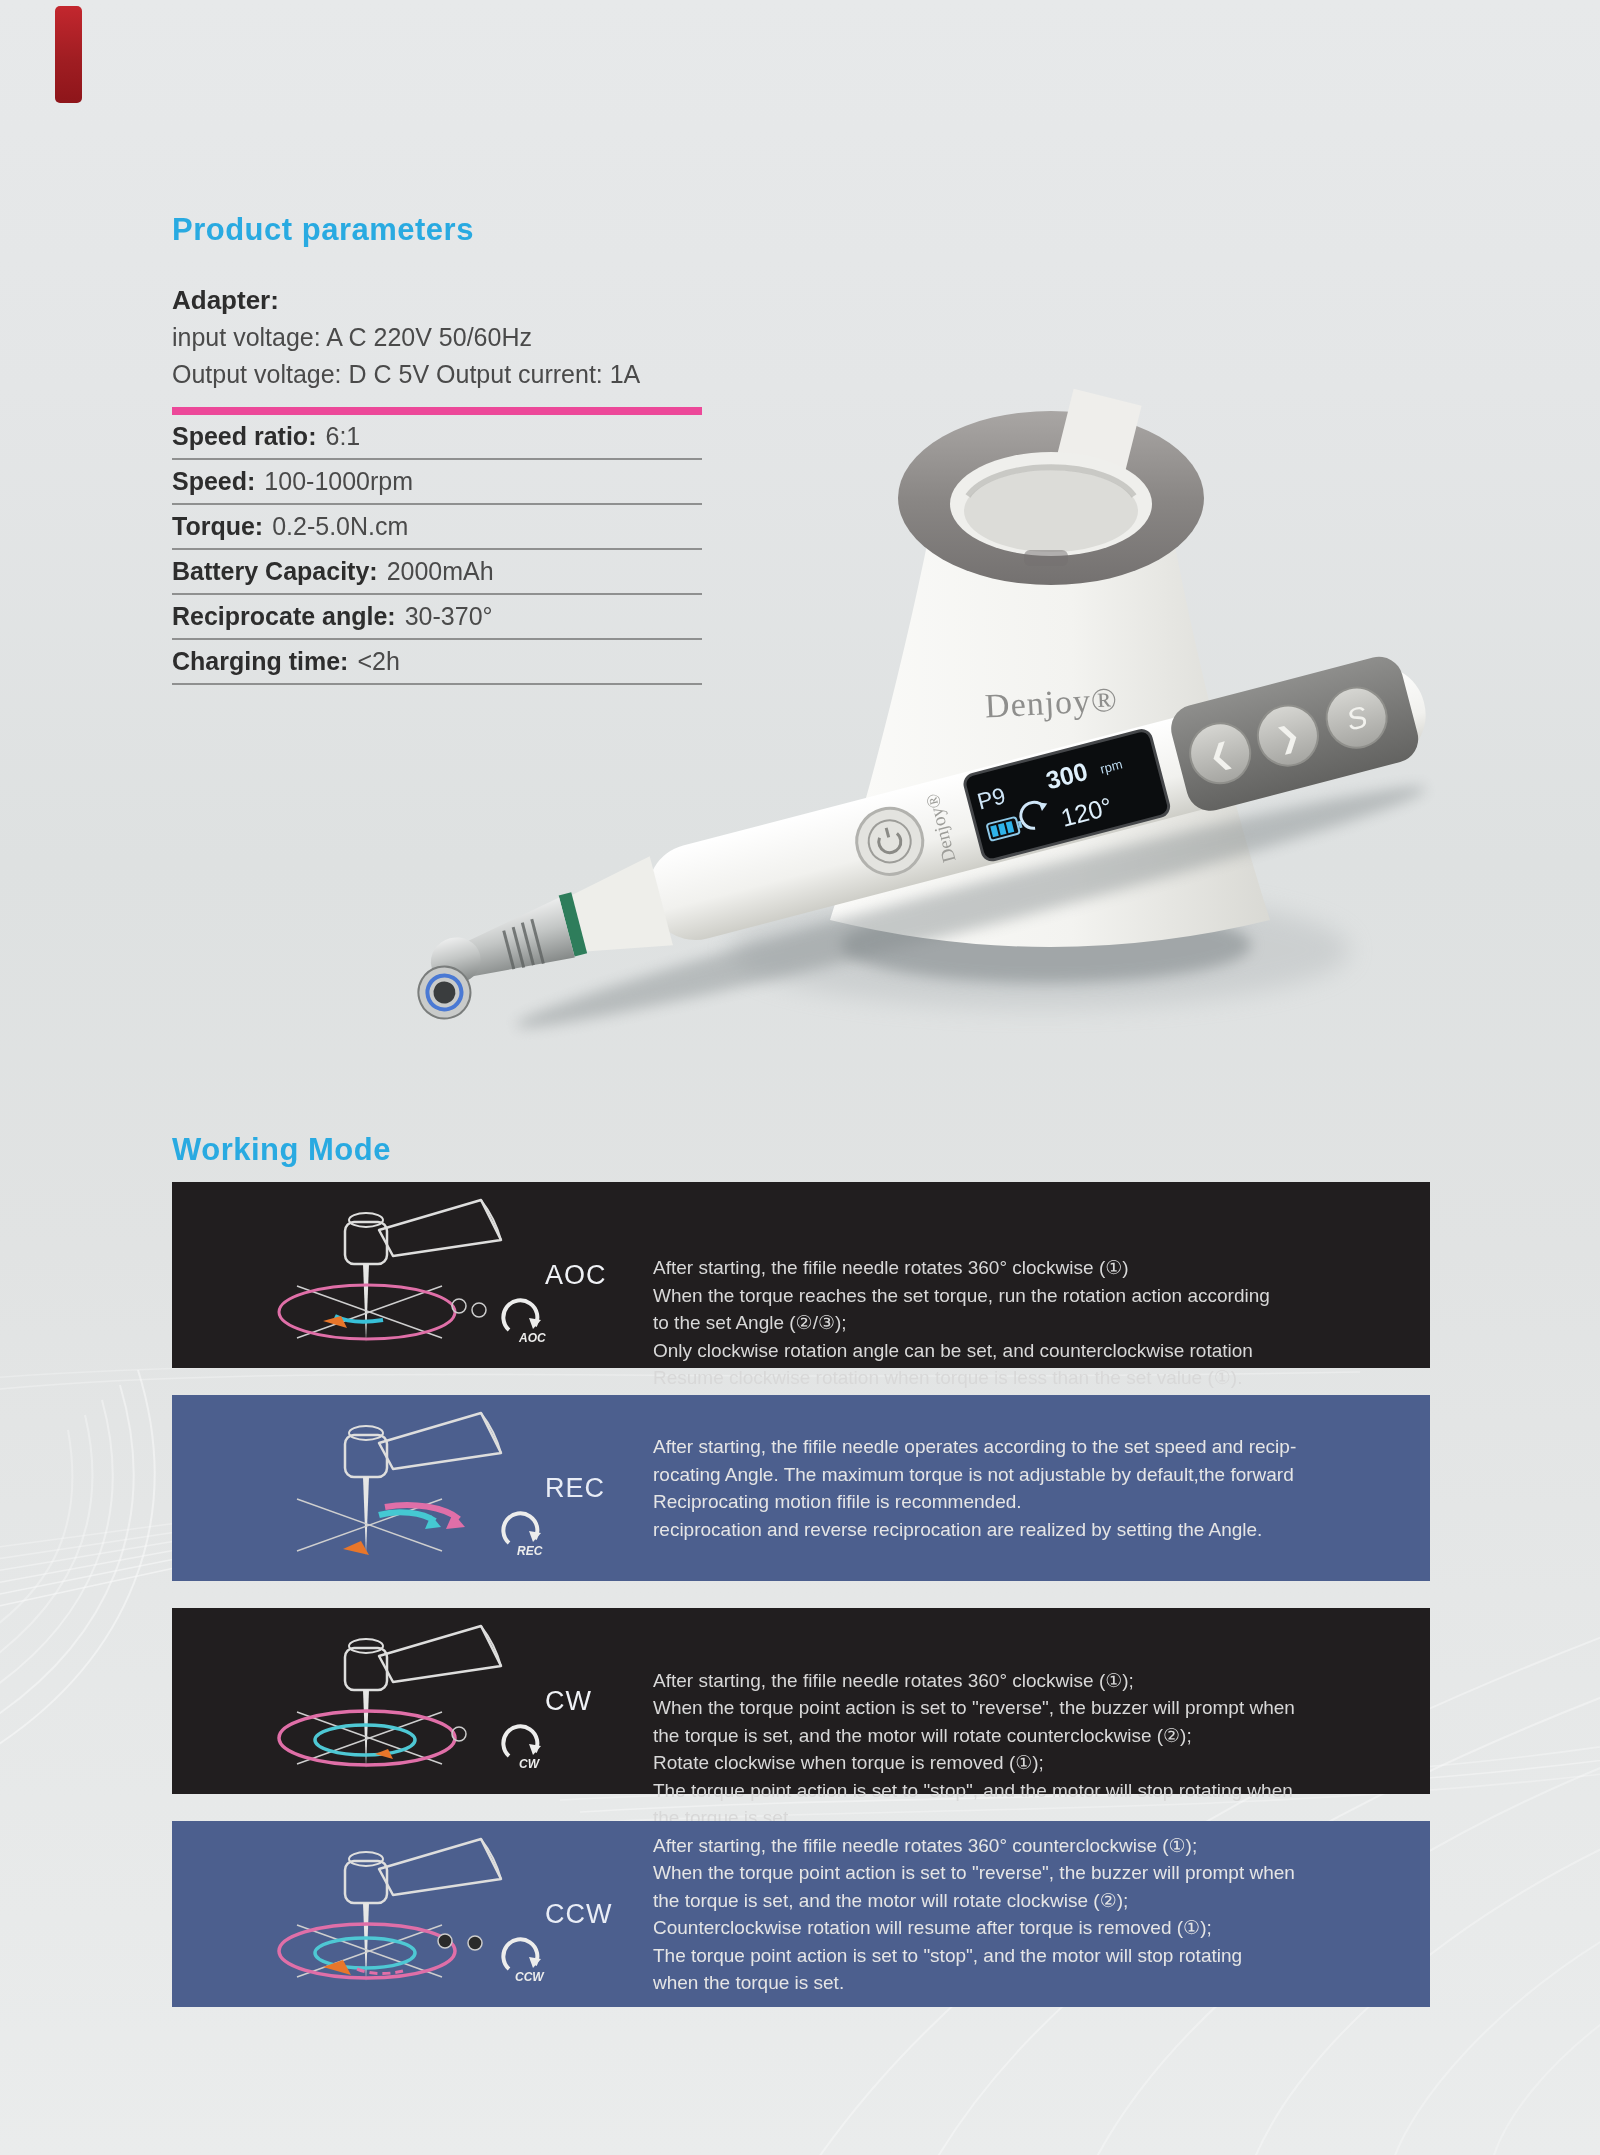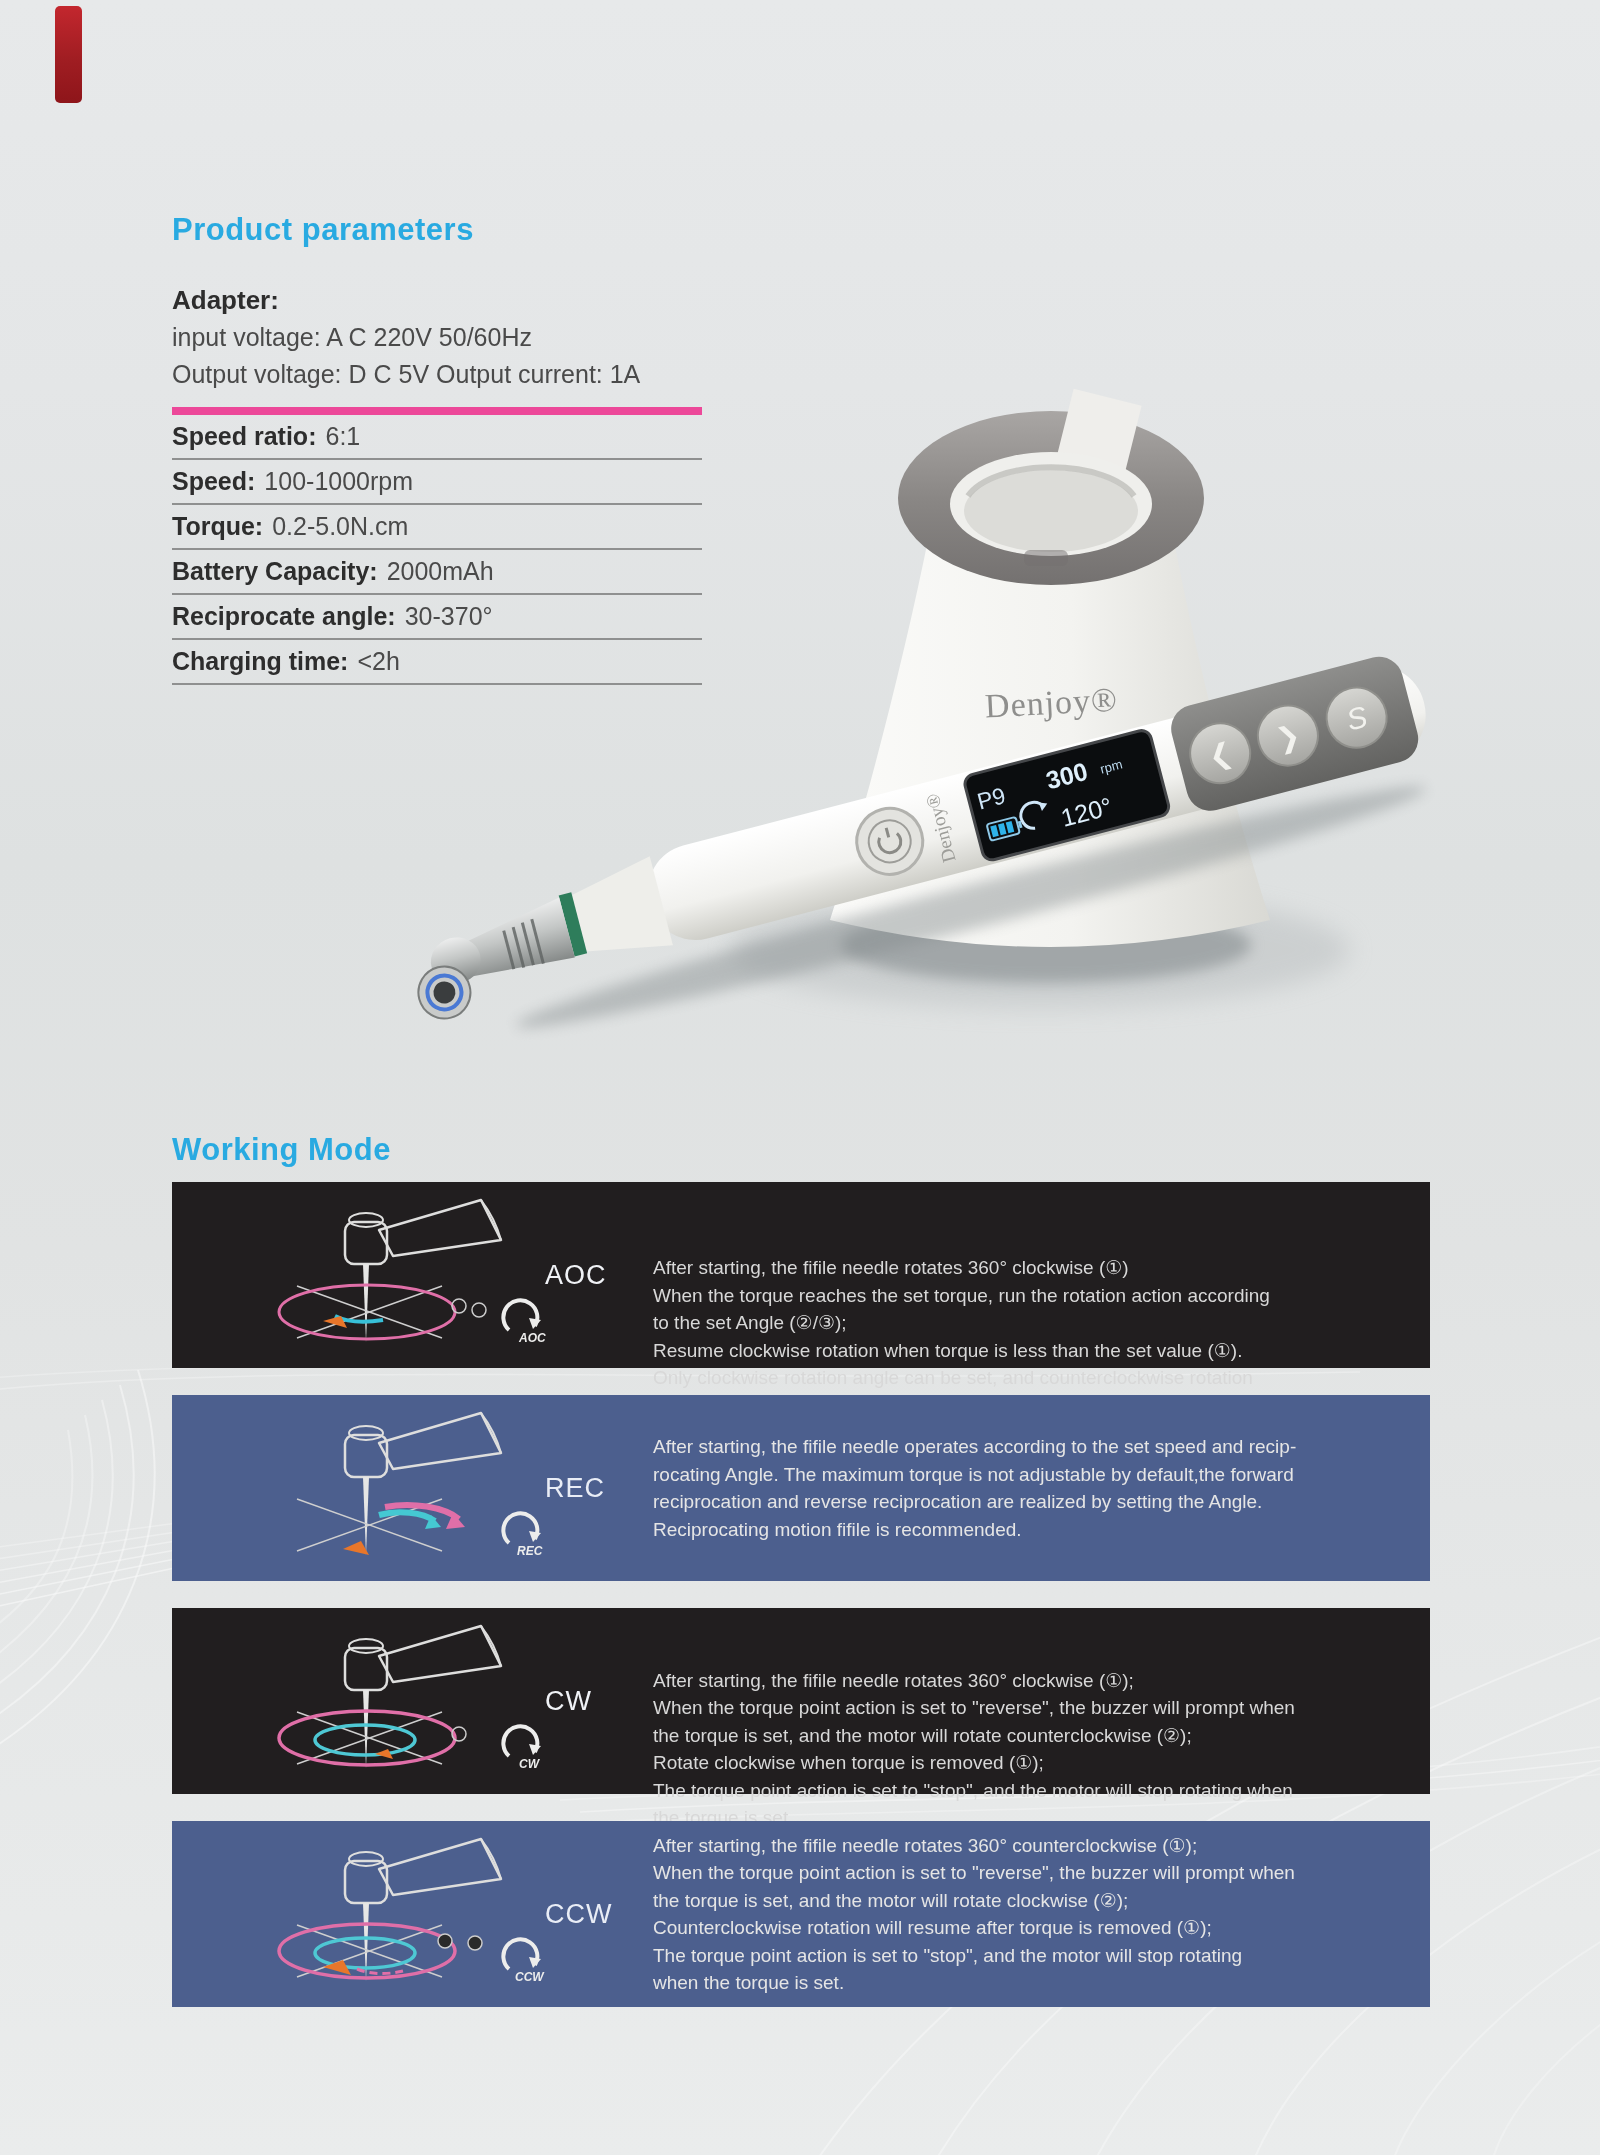--- a/index.html
+++ b/index.html
@@ -251,44 +251,44 @@
     <g transform="translate(282,118)">
         <use href="#rot-glyph"></use>
       </g>
     <text x="292" y="152" font-size="12" font-weight="bold" font-style="italic" fill="#ededec">AOC</text>
   </svg>
   <div class="mode-label">AOC</div>
   <div class="mode-desc">
     <div>After starting, the fifile needle rotates 360° clockwise (①)</div>
     <div>When the torque reaches the set torque, run the rotation action according</div>
     <div>to the set Angle (②/③);</div>
+    <div>Only clockwise rotation angle can be set, and counterclockwise rotation</div>
     <div>Resume clockwise rotation when torque is less than the set value (①).</div>
-    <div>Only clockwise rotation angle can be set, and counterclockwise rotation</div>
   </div>
 </div>
 
 <div class="mode-band blue" style="top:1395px;">
   <svg class="mode-icon" viewBox="0 0 340 170">
     <use href="#hp-outline"></use>
     <path d="M 152 112 a 42 20 0 0 1 56 6" fill="none" stroke="#45c8d2" stroke-width="6"></path>
     <path d="M 204 112 l 10 12 l -16 2 Z" fill="#45c8d2"></path>
     <path d="M 158 104 a 60 28 0 0 1 74 12" fill="none" stroke="#e06fa8" stroke-width="6"></path>
     <path d="M 226 110 l 12 14 l -19 2 Z" fill="#e06fa8"></path>
     <path d="M 116 146 l 26 6 l -8 -14 Z" fill="#e8762a"></path>
     <g transform="translate(282,118)">
         <use href="#rot-glyph"></use>
       </g>
     <text x="290" y="152" font-size="12" font-weight="bold" font-style="italic" fill="#ededec">REC</text>
   </svg>
   <div class="mode-label">REC</div>
   <div class="mode-desc">
     <div>After starting, the fifile needle operates according to the set speed and recip-</div>
     <div>rocating Angle. The maximum torque is not adjustable by default,the forward</div>
+    <div>Reciprocating motion fifile is recommended.</div>
     <div>reciprocation and reverse reciprocation are realized by setting the Angle.</div>
-    <div>Reciprocating motion fifile is recommended.</div>
   </div>
 </div>
 
 <div class="mode-band dark" style="top:1608px;">
   <svg class="mode-icon" viewBox="0 0 340 170">
     <use href="#hp-outline"></use>
     <ellipse cx="140" cy="122" rx="88" ry="27" fill="none" stroke="#e06fa8" stroke-width="3.5"></ellipse>
     <ellipse cx="138" cy="124" rx="50" ry="15" fill="none" stroke="#4ec8d4" stroke-width="3.5"></ellipse>
     <path d="M 148 138 l 18 5 l -5 -10 Z" fill="#e8762a"></path>
     <circle cx="232" cy="118" r="7" fill="none" stroke="#cccccc" stroke-width="1.5"></circle>

